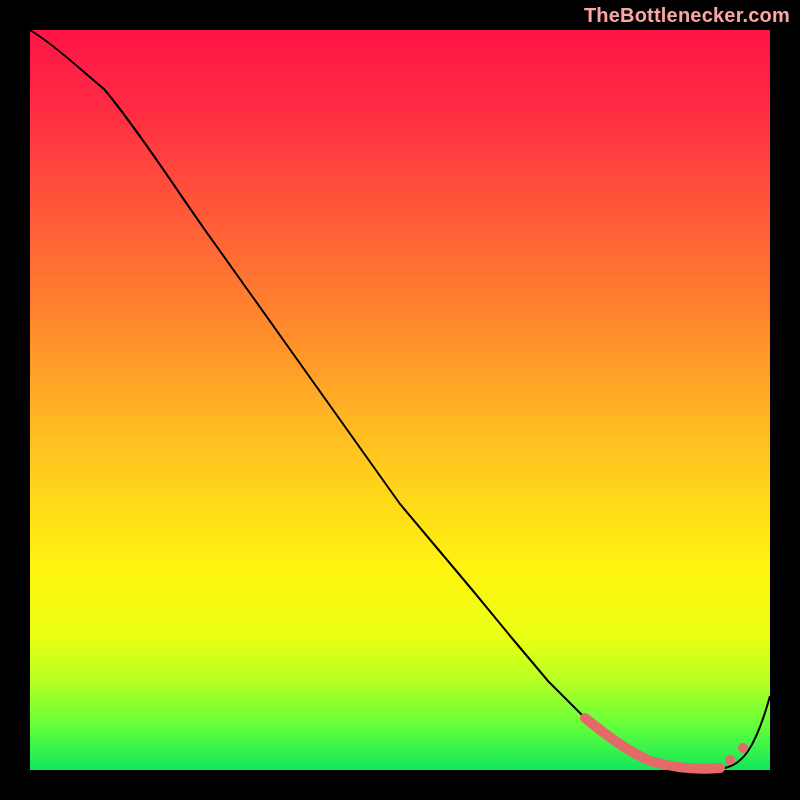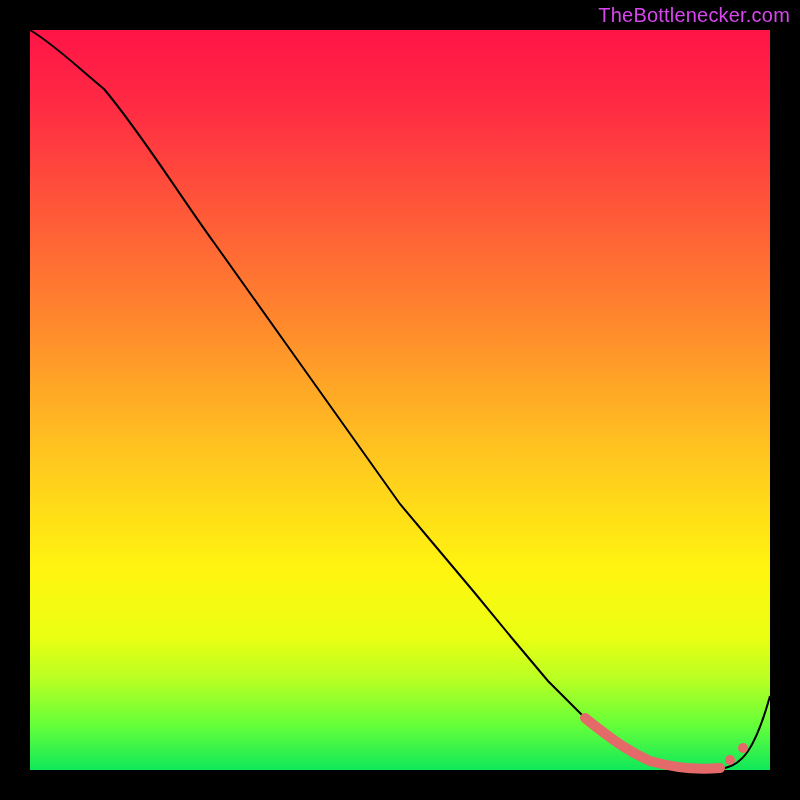--- a/index.html
+++ b/index.html
@@ -14,23 +14,23 @@
   .frame {
     position: relative;
     width: 800px;
     height: 800px;
     background: #000;
   }
   .watermark {
     position: absolute;
     top: 4px;
     right: 10px;
-    color: #d946ef;
+    color: #fca5a5;
     font-size: 20px;
-    font-weight: 400;
+    font-weight: 700;
     letter-spacing: 0.2px;
     z-index: 10;
     text-align: right;
   }
   .plot-area {
     position: absolute;
     left: 30px;
     top: 30px;
     width: 740px;
     height: 740px;

